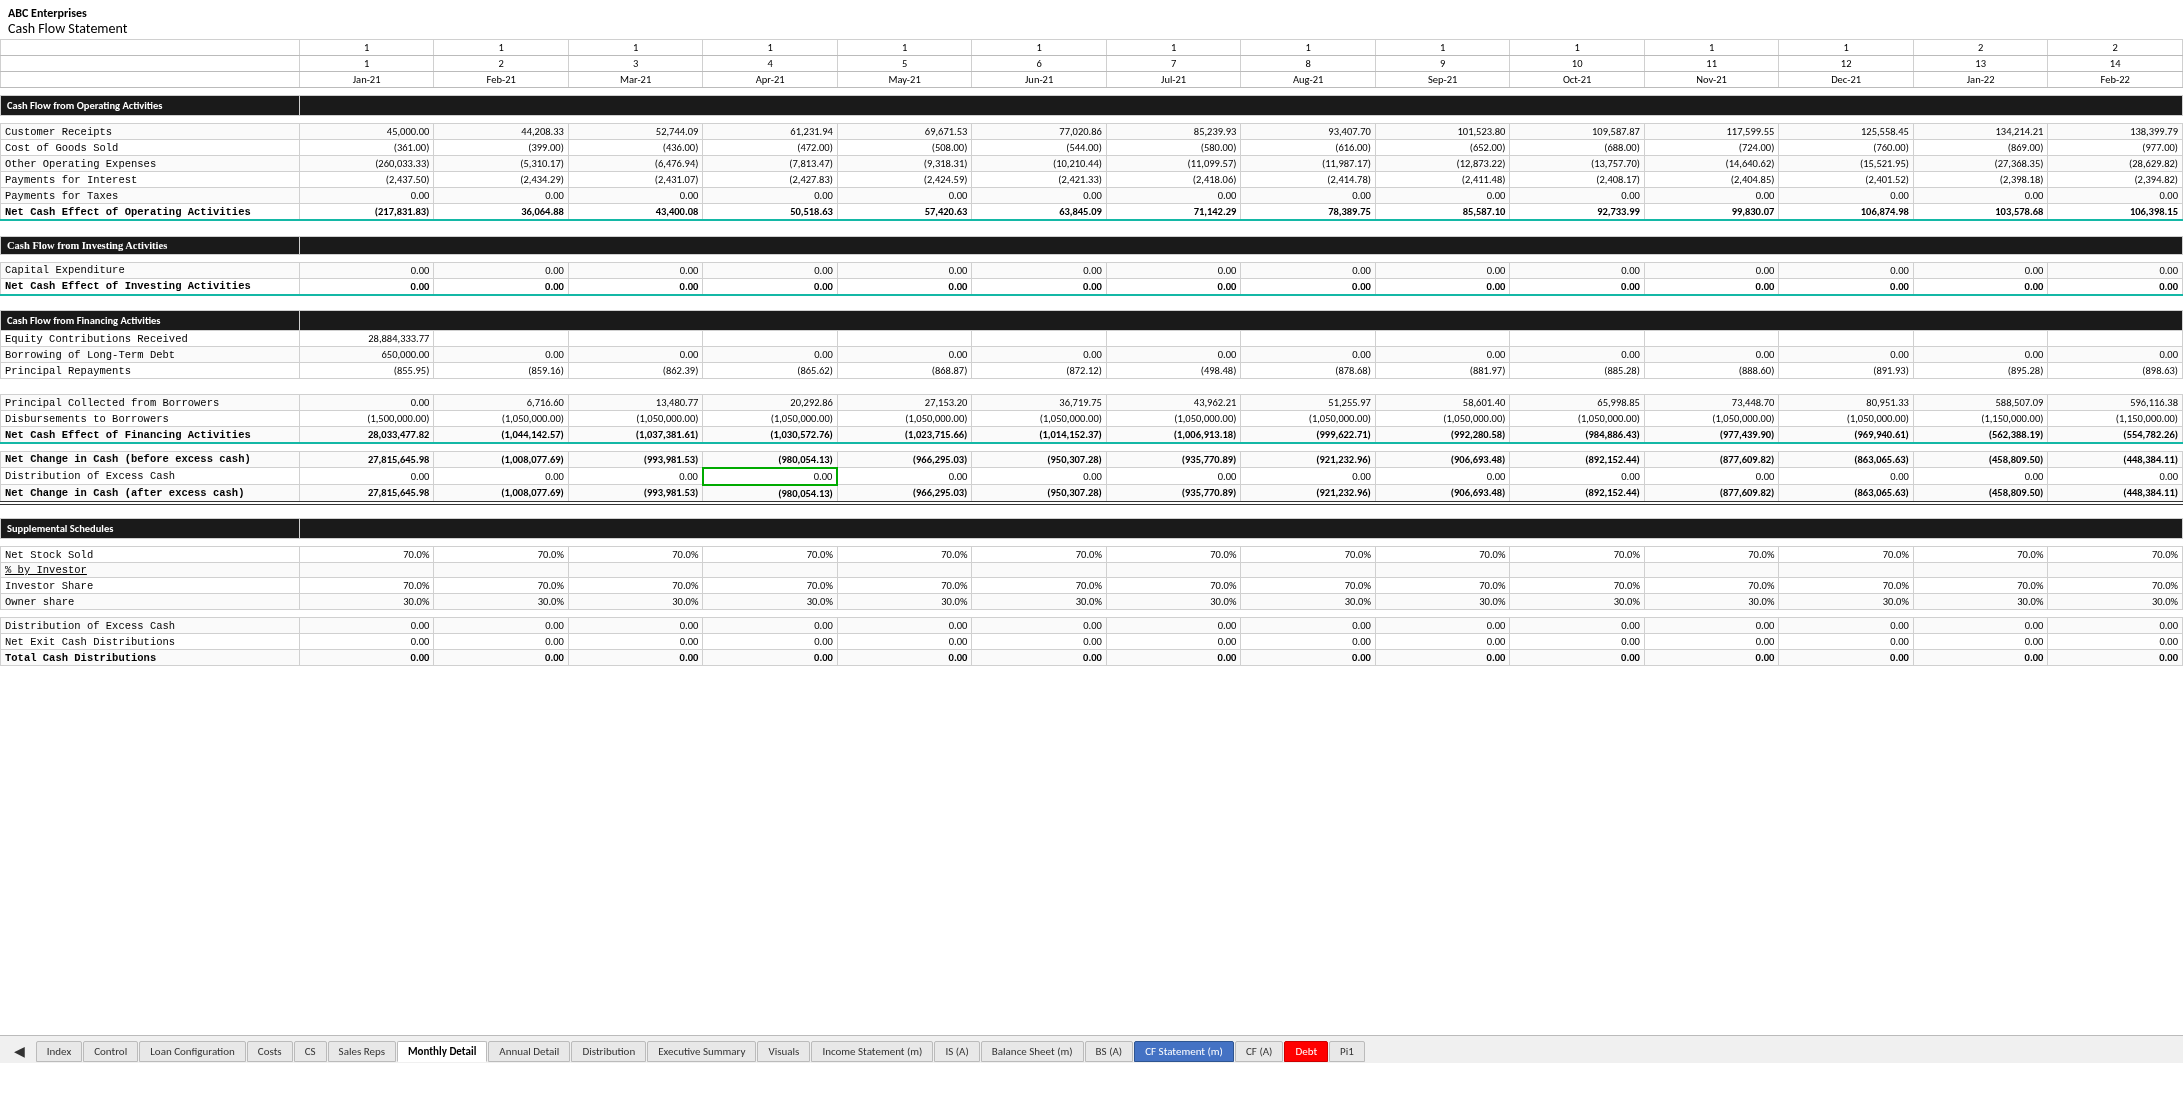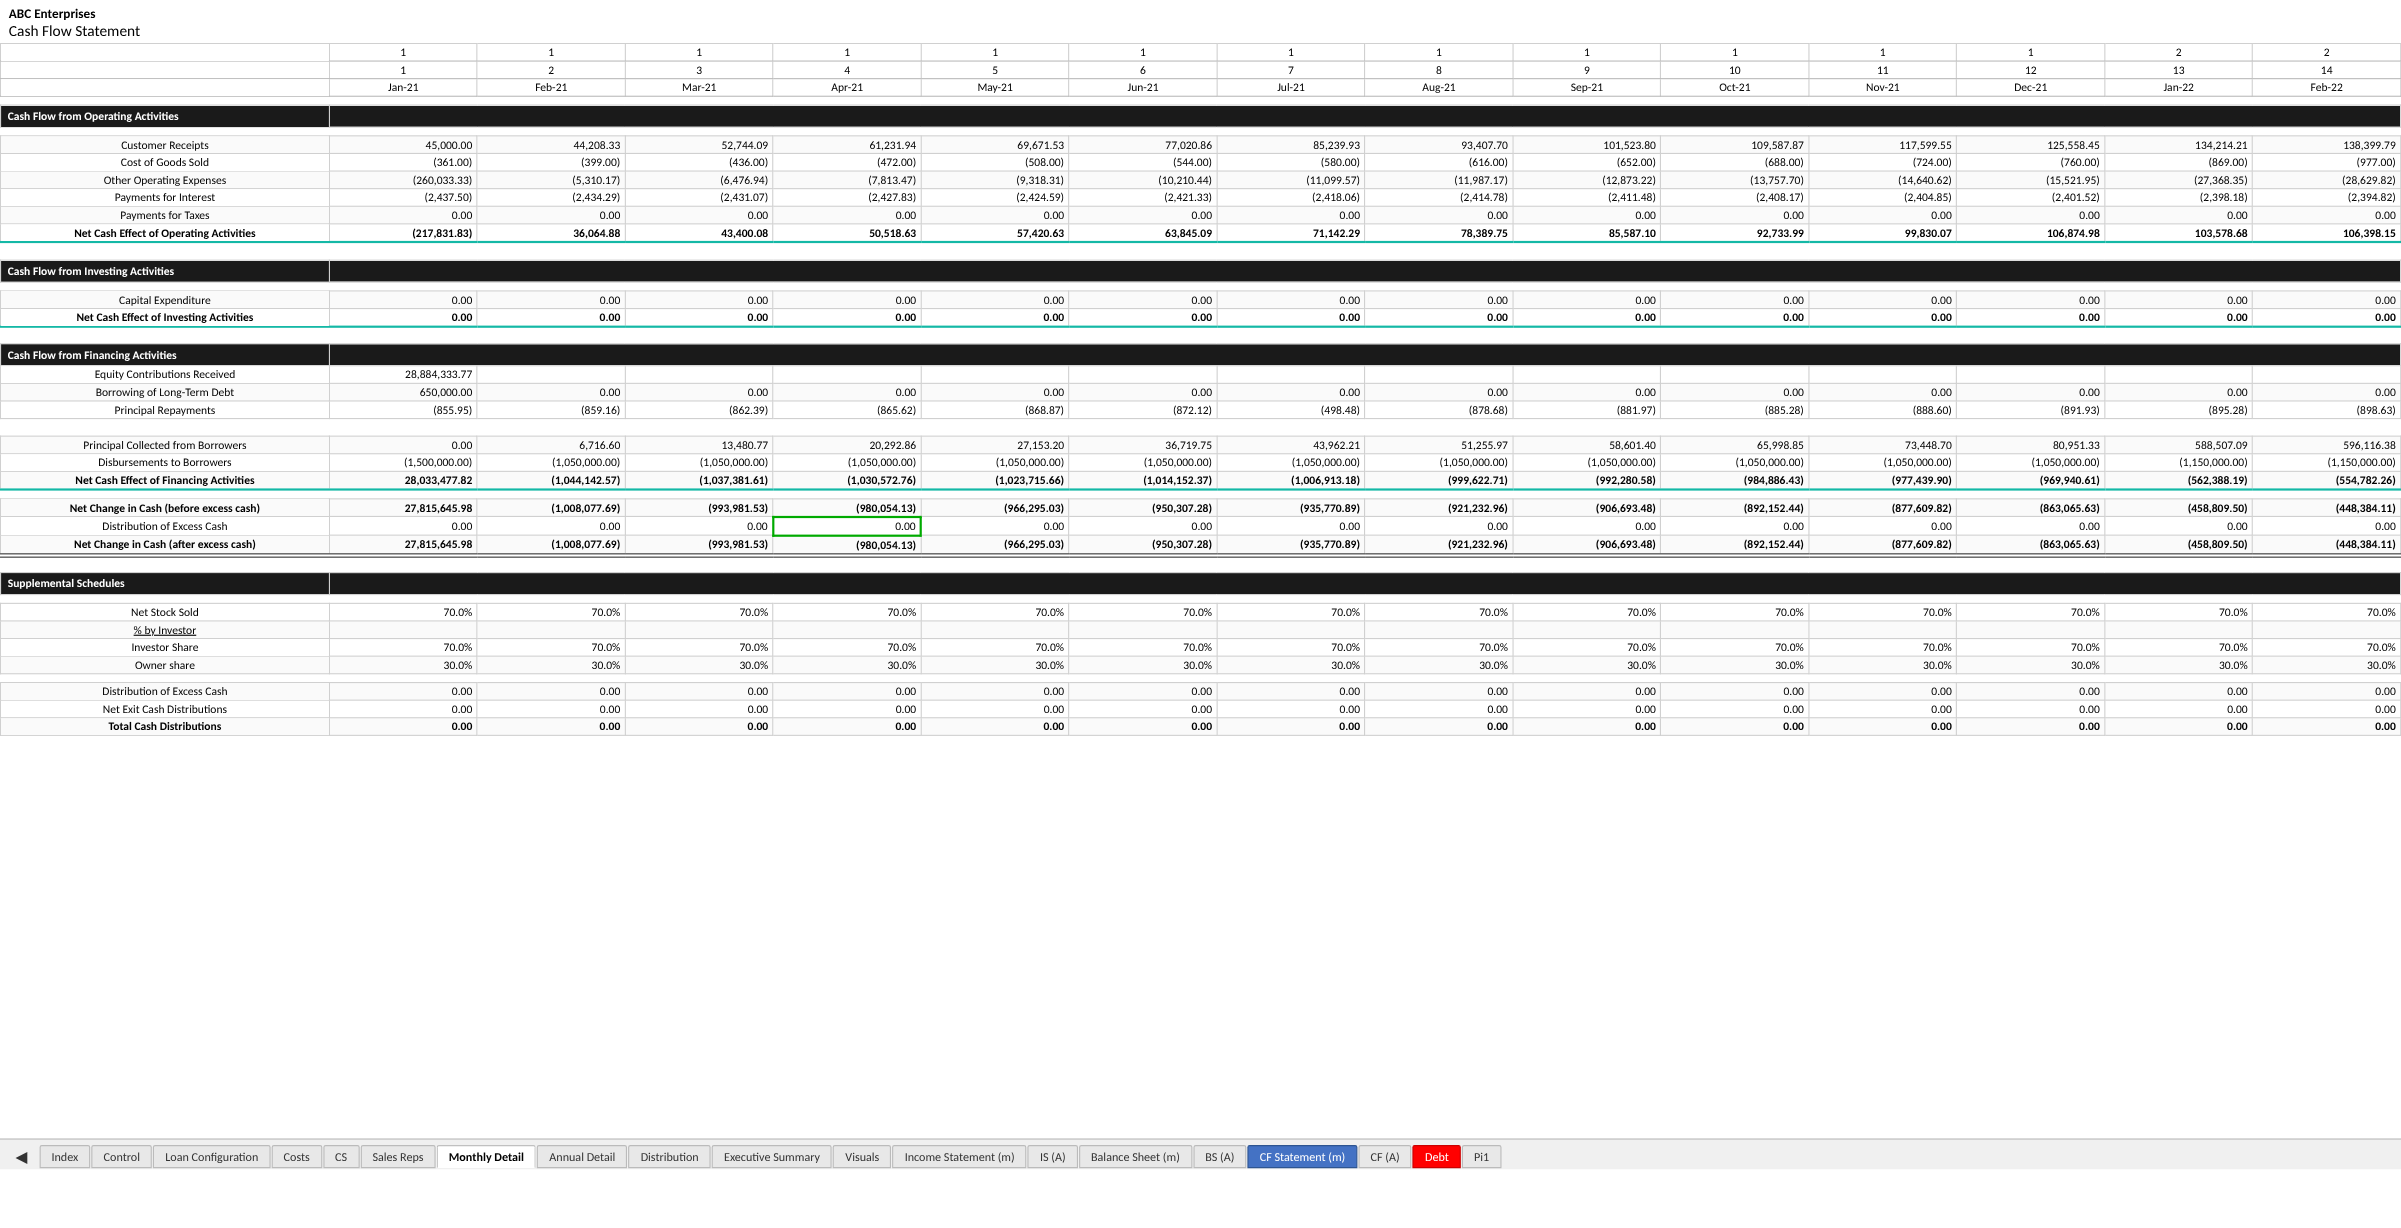--- a/index.html
+++ b/index.html
@@ -9,21 +9,21 @@
 
     
     .sheet-header { padding: 6px 8px 2px 8px; }
     .sheet-header .company { font-weight: bold; font-size: 12px; }
     .sheet-header .subtitle { font-size: 14px; }
 
     
     .cf-table { border-collapse: collapse; width: 100%; table-layout: fixed; font-size: 10.5px; }
     .cf-table th, .cf-table td { border: 1px solid #d0d0d0; padding: 1px 4px; white-space: nowrap; overflow: hidden; }
     .cf-table thead th { background: #fff; text-align: center; font-weight: normal; border-bottom: 1px solid #bbb; }
-    .cf-table .row-header { text-align: center; font-weight: normal; width: 220px; min-width: 220px; }
+    .cf-table .row-header { text-align: left; font-weight: normal; width: 220px; min-width: 220px; font-family: Liberation Mono, monospace; }
     .cf-table .num-cell { text-align: right; }
     .cf-table .section-header td { background: #1a1a1a; color: #fff; font-weight: bold; padding: 3px 6px; }
     .cf-table .bold-row td { font-weight: bold; }
 
     
     .cf-table tr:nth-child(even) td { background: #fafafa; }
     .section-header td { background: #1a1a1a !important; color: #fff !important; }
 
     
     .tab-bar { display: flex; align-items: center; height: 28px; background: #f0f0f0; border-top: 1px solid #bbb; padding: 0 4px; gap: 1px; overflow: hidden; }
@@ -252,21 +252,21 @@
         </tr>
 
         <tr class="spacer-row">
             <td colspan="15"></td>
           </tr>
         <tr class="spacer-row">
             <td colspan="15"></td>
           </tr>
 
         <tr class="section-header">
-          <td class="frozen-col" style="background:#1a1a1a;color:#fff;font-weight:bold;">Cash Flow from Investing Activities</td>
+          <td class="frozen-col" style="background:#1a1a1a;color:#fff;font-weight:bold;font-family:Liberation Serif, serif;">Cash Flow from Investing Activities</td>
           <td colspan="14"></td>
         </tr>
         <tr class="spacer-row">
             <td colspan="15"></td>
           </tr>
 
         <tr>
           <td class="row-header frozen-col">Capital Expenditure</td>
           <td class="num-cell">0.00</td>
           <td class="num-cell">0.00</td>

